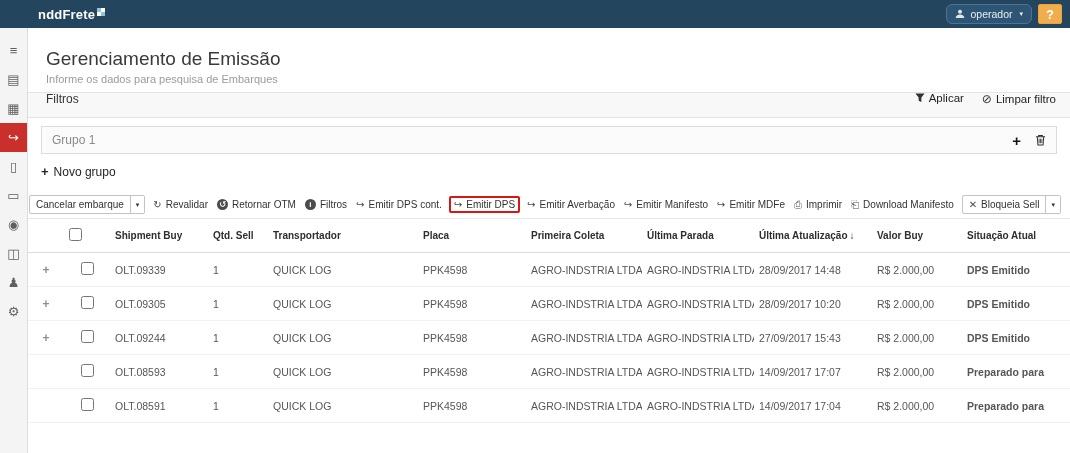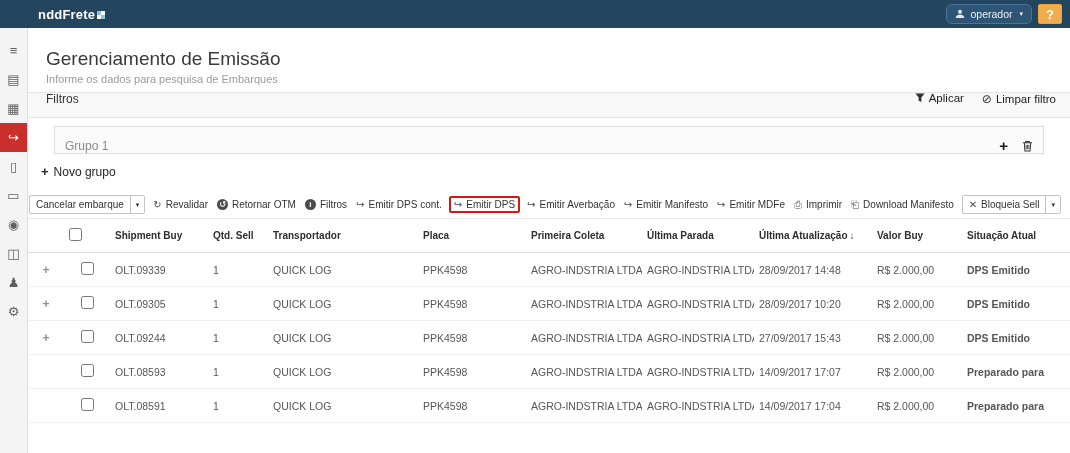--- a/index.html
+++ b/index.html
@@ -2,21 +2,21 @@
 <html><head>
 <meta charset="utf-8">
 <style>
   * { box-sizing: border-box; margin: 0; padding: 0; }
   html,body { width: 1070px; height: 453px; overflow: hidden; background: #fff;
     font-family: "Liberation Sans", "DejaVu Sans", sans-serif; }
 
   
   .topbar { height: 28px; background: #24455e; display: flex; align-items: center;
     justify-content: space-between; padding: 0 8px 0 38px; }
-  .brand { display: flex; align-items: center; gap: 2px; color: #fff; }
+  .brand { display: flex; align-items: flex-start; gap: 2px; color: #fff; }
   .brand-text { font-size: 13px; font-weight: bold; letter-spacing: .2px; }
   .brand-flag { width: 8px; height: 8px; margin-top: 1px;
     background: conic-gradient(#fff 0 25%, #8fc3de 25% 50%, #fff 50% 75%, #8fc3de 75%); }
   .topbar-right { display: flex; align-items: center; gap: 6px; }
   .user-btn { display: inline-flex; align-items: center; gap: 5px; background: #2e5573;
     border: 1px solid #47749c; color: #e8eef3; font-size: 10.5px; padding: 3px 8px;
     border-radius: 6px; cursor: pointer; font-family: inherit; }
   .user-caret { font-size: 7px; margin-left: 2px; }
   .help-btn { background: #f0ad4e; border: 1px solid #eea236; color: #fff; font-weight: bold;
     font-size: 13px; width: 24px; height: 20px; border-radius: 2px; cursor: pointer;
@@ -39,22 +39,22 @@
   
   .filters-bar { height: 25px; background: #f8f8f8; border-bottom: 1px solid #e4e4e4;
     display: flex; align-items: center; justify-content: space-between;
     padding: 0 14px 12px 18px; font-size: 12px; color: #333; }
   .filters-actions { display: flex; align-items: flex-start; gap: 18px; }
   .flt-btn { background: none; border: none; display: inline-flex; align-items: center;
     gap: 4px; font-size: 11.5px; color: #222; cursor: pointer; font-family: inherit; }
   .glyph-ban { font-size: 12px; color: #333; }
 
   
-  .group-panel { margin: 8px 26px 0; height: 28px; border: 1px solid #dcdcdc;
-    background: #fbfbfb; display: flex; align-items: flex-end; justify-content: space-between;
+  .group-panel { margin: 8px 13px 0; height: 28px; border: 1px solid #dcdcdc;
+    background: #fbfbfb; display: flex; align-items: center; justify-content: space-between;
     padding: 0 10px; font-size: 12px; color: #8a8a8a; cursor: pointer; }
   .group-actions { display: flex; align-items: center; gap: 14px; }
   .icon-btn { background: none; border: none; cursor: pointer; display: inline-flex;
     align-items: center; padding: 0; font-family: inherit; }
   .group-add { font-size: 15px; font-weight: bold; color: #151515; line-height: 1; }
   .new-group { margin: 10px 0 0 13px; display: inline-flex; align-items: center; gap: 5px;
     font-size: 12px; color: #252525; cursor: pointer; background: none; border: none;
     font-family: inherit; }
   .new-group .plus { font-weight: bold; font-size: 13px; }
 

